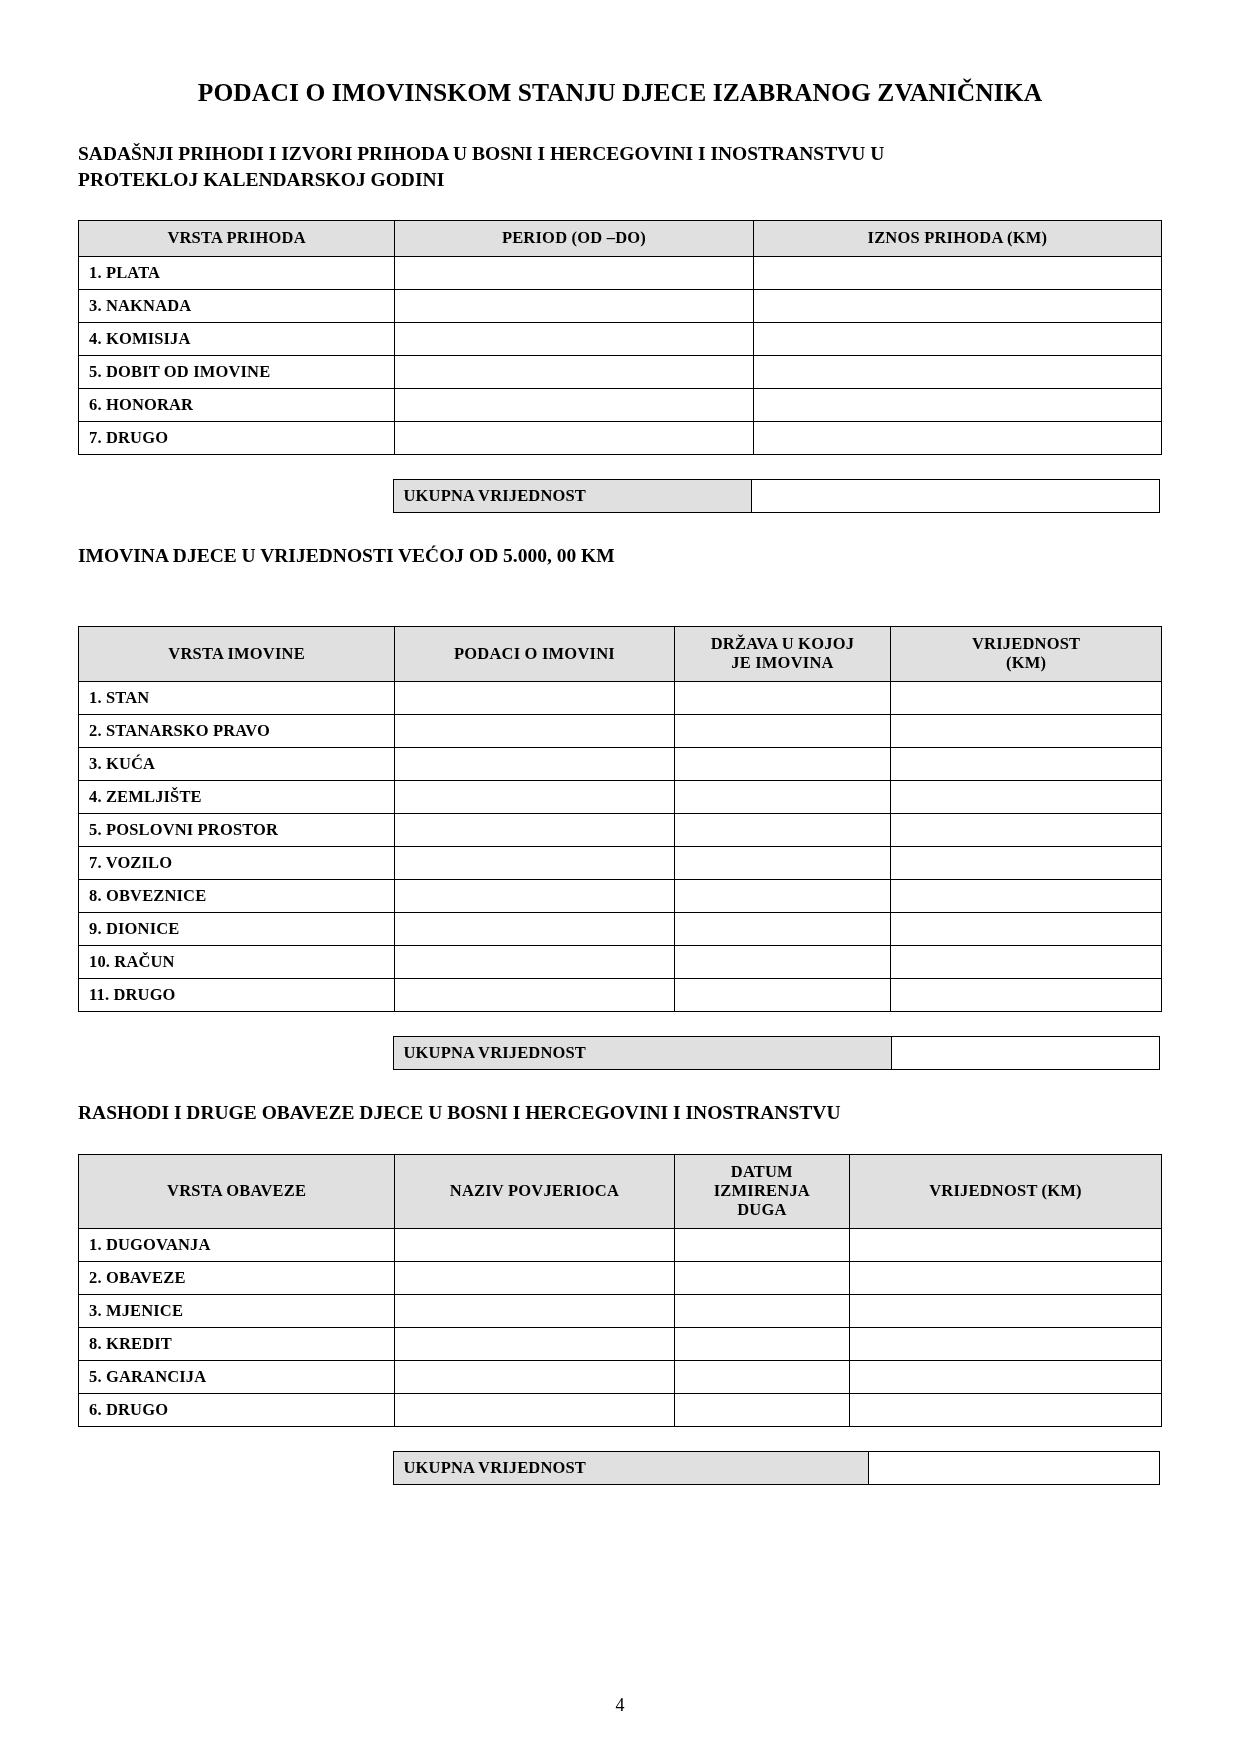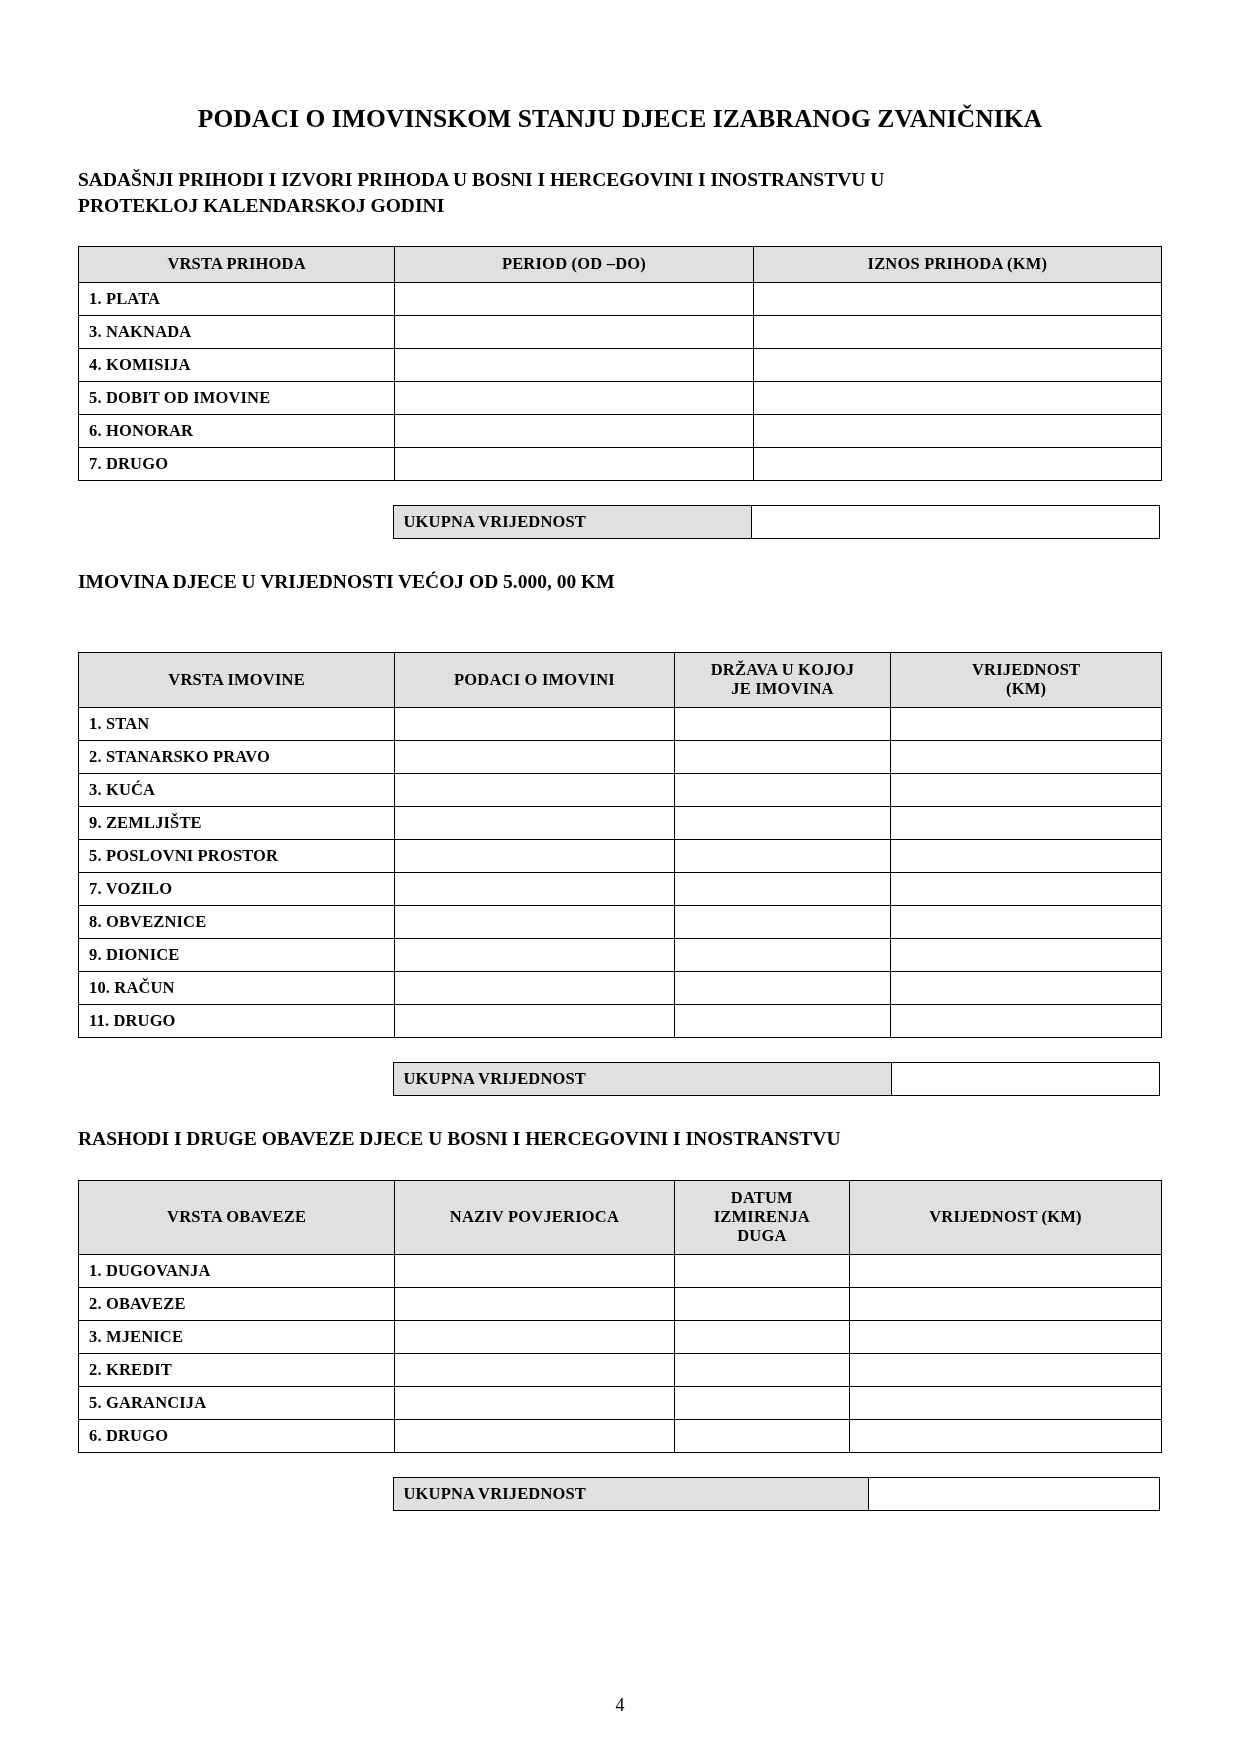--- a/index.html
+++ b/index.html
@@ -12,21 +12,21 @@
     height: 1754px;
     font-family: "Liberation Serif", "DejaVu Serif", serif;
     color: #000000;
     position: relative;
     overflow: hidden;
   }
   .page {
     box-sizing: border-box;
     width: 1240px;
     height: 1754px;
-    padding: 104px 78px 0 78px;
+    padding: 78px 78px 0 78px;
     position: relative;
   }
 
   h1.doc-title {
     font-size: 25.5px;
     font-weight: bold;
     text-align: center;
     margin: 0 0 34px 0;
     letter-spacing: 0.1px;
     line-height: 1.15;
@@ -235,21 +235,21 @@
         <td class="blank"></td>
         <td class="blank"></td>
       </tr>
       <tr>
         <td class="label">3. KUĆA</td>
         <td class="blank"></td>
         <td class="blank"></td>
         <td class="blank"></td>
       </tr>
       <tr>
-        <td class="label">9. ZEMLJIŠTE</td>
+        <td class="label">4. ZEMLJIŠTE</td>
         <td class="blank"></td>
         <td class="blank"></td>
         <td class="blank"></td>
       </tr>
       <tr>
         <td class="label">5. POSLOVNI PROSTOR</td>
         <td class="blank"></td>
         <td class="blank"></td>
         <td class="blank"></td>
       </tr>
@@ -339,21 +339,21 @@
         <td class="blank"></td>
         <td class="blank"></td>
       </tr>
       <tr>
         <td class="label">3. MJENICE</td>
         <td class="blank"></td>
         <td class="blank"></td>
         <td class="blank"></td>
       </tr>
       <tr>
-        <td class="label">2. KREDIT</td>
+        <td class="label">8. KREDIT</td>
         <td class="blank"></td>
         <td class="blank"></td>
         <td class="blank"></td>
       </tr>
       <tr>
         <td class="label">5. GARANCIJA</td>
         <td class="blank"></td>
         <td class="blank"></td>
         <td class="blank"></td>
       </tr>

